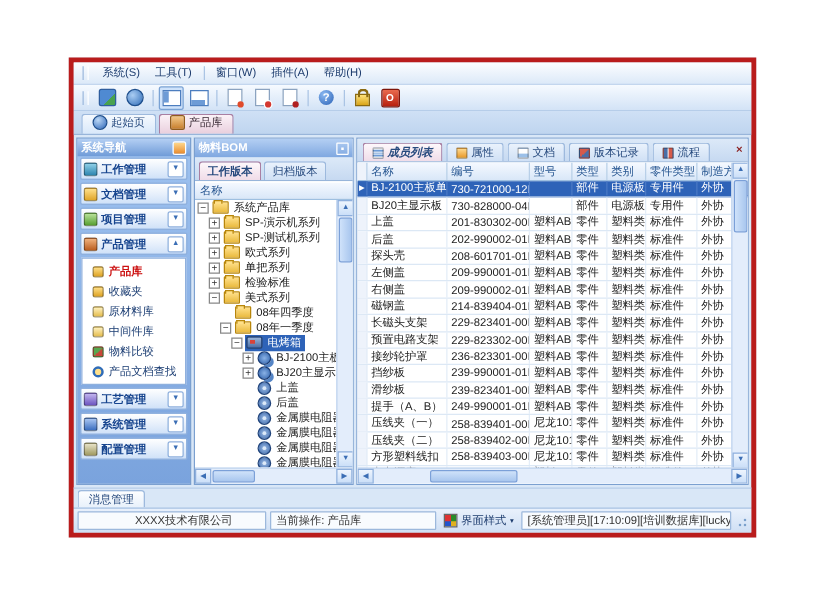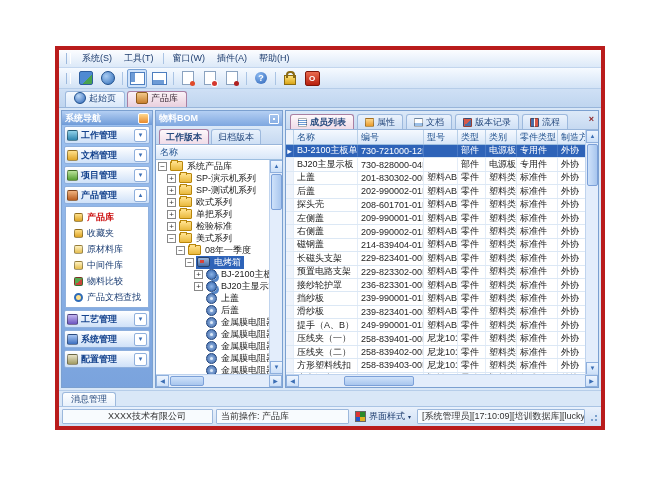--- a/index.html
+++ b/index.html
@@ -104,21 +104,21 @@
   .vsb .thumb{position:absolute;left:1px;width:11px;background:linear-gradient(90deg,#cfe2fa,#a8c6ee);border:1px solid #7ba0d8;border-radius:2px;box-sizing:border-box;}
   .hsb{height:12px;position:relative;background:#e3edfb;border-top:1px solid #c0d4ee;box-sizing:content-box;}
   .hsb .sa{position:absolute;top:0;width:13px;height:12px;background:linear-gradient(#eef5fe,#cbdff8);border:1px solid #8fb0dd;box-sizing:border-box;color:#3b6eb5;font-size:6px;line-height:10px;text-align:center;}
   .hsb .lt{left:0;} .hsb .rt{right:0;}
   .hsb .thumb{position:absolute;top:1px;height:10px;background:linear-gradient(#cfe2fa,#a8c6ee);border:1px solid #7ba0d8;border-radius:2px;box-sizing:border-box;}
 
   
   .right{flex:1;}
   .rtabs{height:18px;display:flex;align-items:flex-end;background:linear-gradient(#dce9f8,#c6d9f1);padding-left:4px;gap:3px;border-bottom:1px solid #98b5da;position:relative;}
   .rtab{height:14px;padding:0 7px;display:flex;align-items:center;gap:3px;border:1px solid #9db9dd;border-bottom:none;border-radius:3px 3px 0 0;background:linear-gradient(#eaf2fc,#cfe0f5);color:#274a7e;}
-  .rtab.active{background:linear-gradient(#fdf8fb,#f0dce8);border-color:#a97fa2;font-weight:bold;}
+  .rtab.active{background:linear-gradient(#fdf8fb,#f0dce8);border-color:#a97fa2;font-weight:bold;font-style:italic;}
   .ri{width:9px;height:9px;border-radius:1px;flex:none;border:1px solid rgba(0,0,0,.3);box-sizing:border-box;}
   .ri-list{background:repeating-linear-gradient(#fff 0 1px,#6d9bd6 1px 2px);}
   .ri-props{background:linear-gradient(#ffd98e,#e89b2c);}
   .ri-doc{background:linear-gradient(#fff 55%,#9cc0e8 55%);}
   .ri-version{background:linear-gradient(135deg,#d65a4a 50%,#4a6ea6 50%);}
   .ri-flow{background:linear-gradient(90deg,#4a6ea6 40%,#fff 40%,#fff 60%,#d65a4a 60%);}
   .rclose{position:absolute;right:4px;top:3px;color:#8b2020;font-weight:bold;font-size:9px;}
   .tablewrap{flex:1;position:relative;overflow:hidden;background:#fff;}
   .tbl{position:absolute;left:0;top:0;bottom:12px;width:322px;overflow:hidden;}
   .thr{display:flex;height:14px;background:linear-gradient(#f5f9ff,#d9e7f8);border-bottom:1px solid #9ebfe0;color:#23538f;}
@@ -347,20 +347,27 @@
                 </span>
               </div>
               <div class="trow" style="padding-left: 11px;">
                 <span class="ebox">−</span>
                 <span class="selwrap">
                   <span class="tico i-folder"></span>
                   <span class="tlabel">美式系列</span>
                 </span>
               </div>
               <div class="trow" style="padding-left: 20px;">
+                <span class="espace"></span>
+                <span class="selwrap">
+                  <span class="tico i-folder"></span>
+                  <span class="tlabel">08年四季度</span>
+                </span>
+              </div>
+              <div class="trow" style="padding-left: 20px;">
                 <span class="ebox">−</span>
                 <span class="selwrap">
                   <span class="tico i-folder"></span>
                   <span class="tlabel">08年一季度</span>
                 </span>
               </div>
               <div class="trow selected" style="padding-left: 29px;">
                 <span class="ebox">−</span>
                 <span class="selwrap">
                   <span class="tico i-machine"></span>

